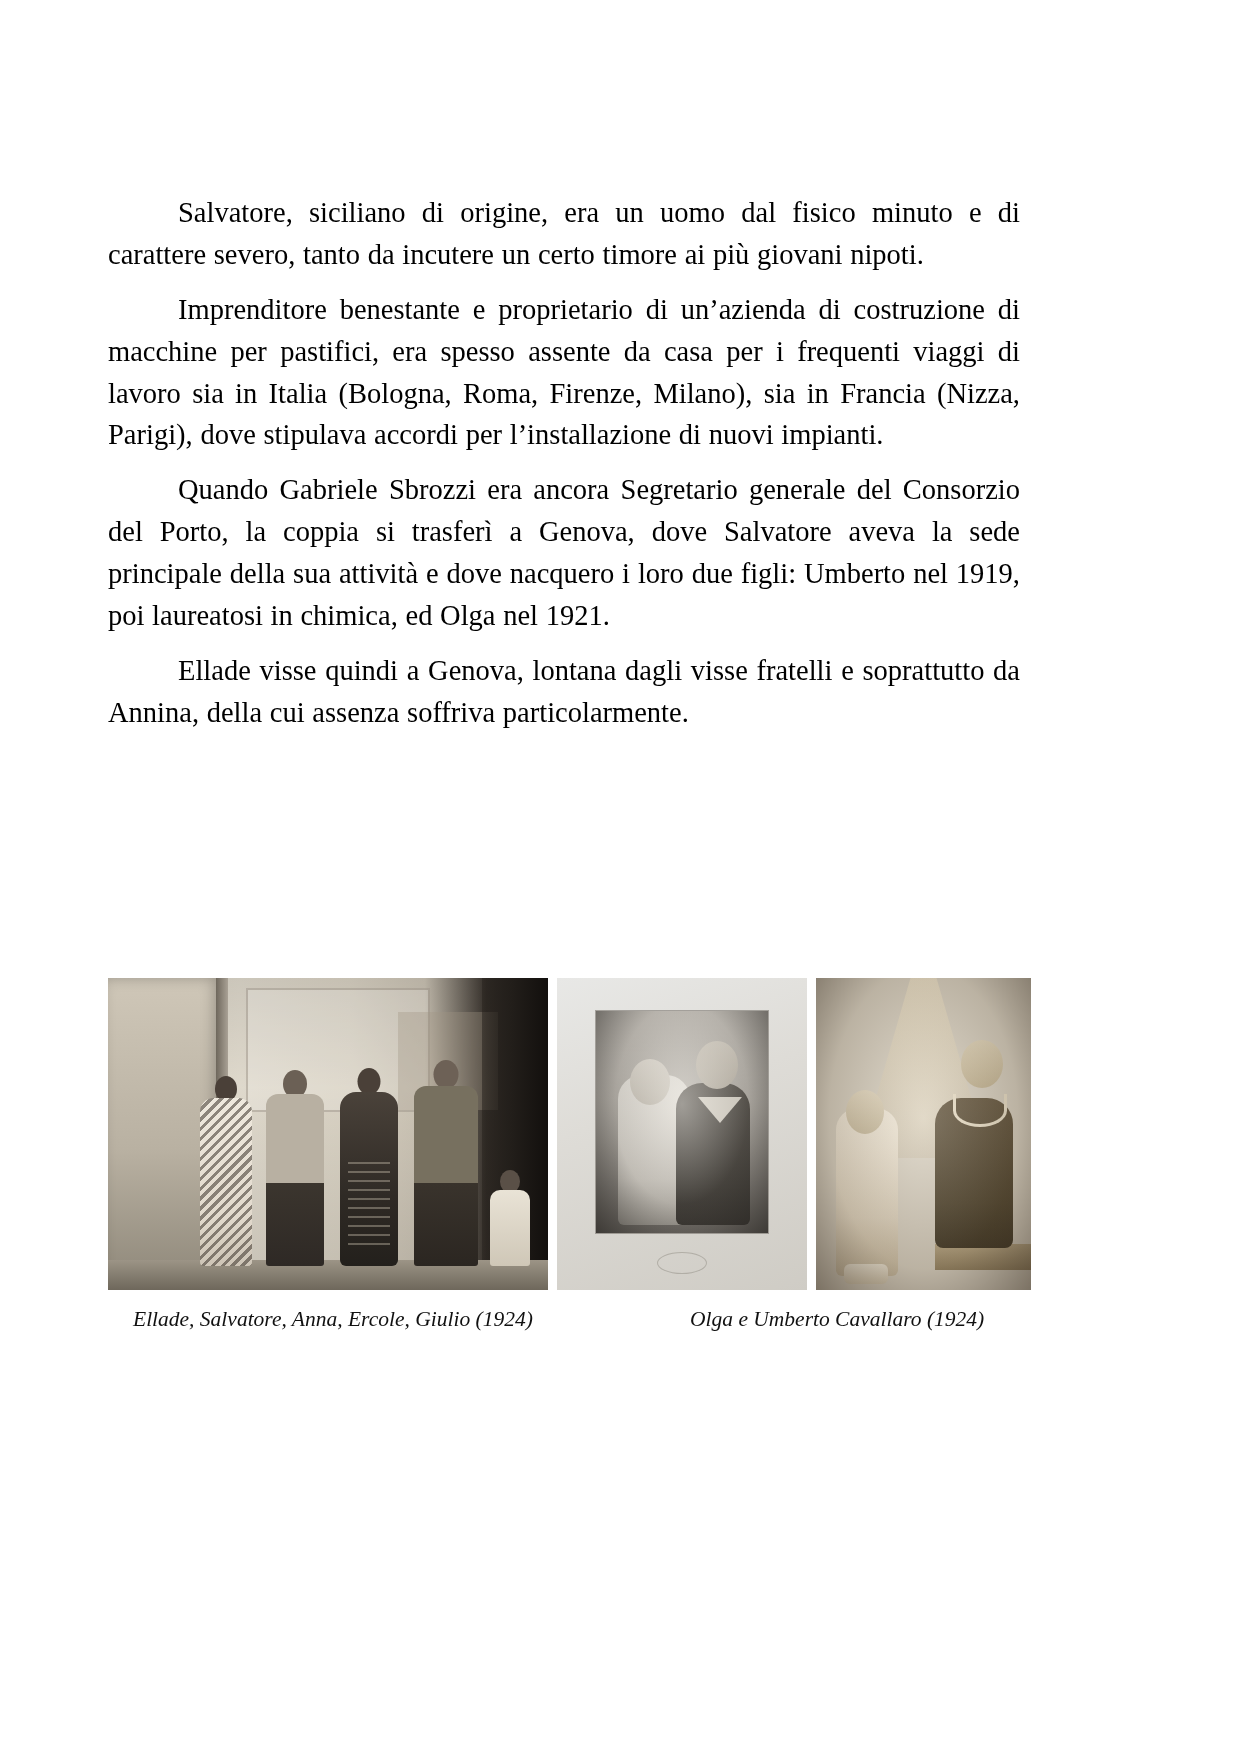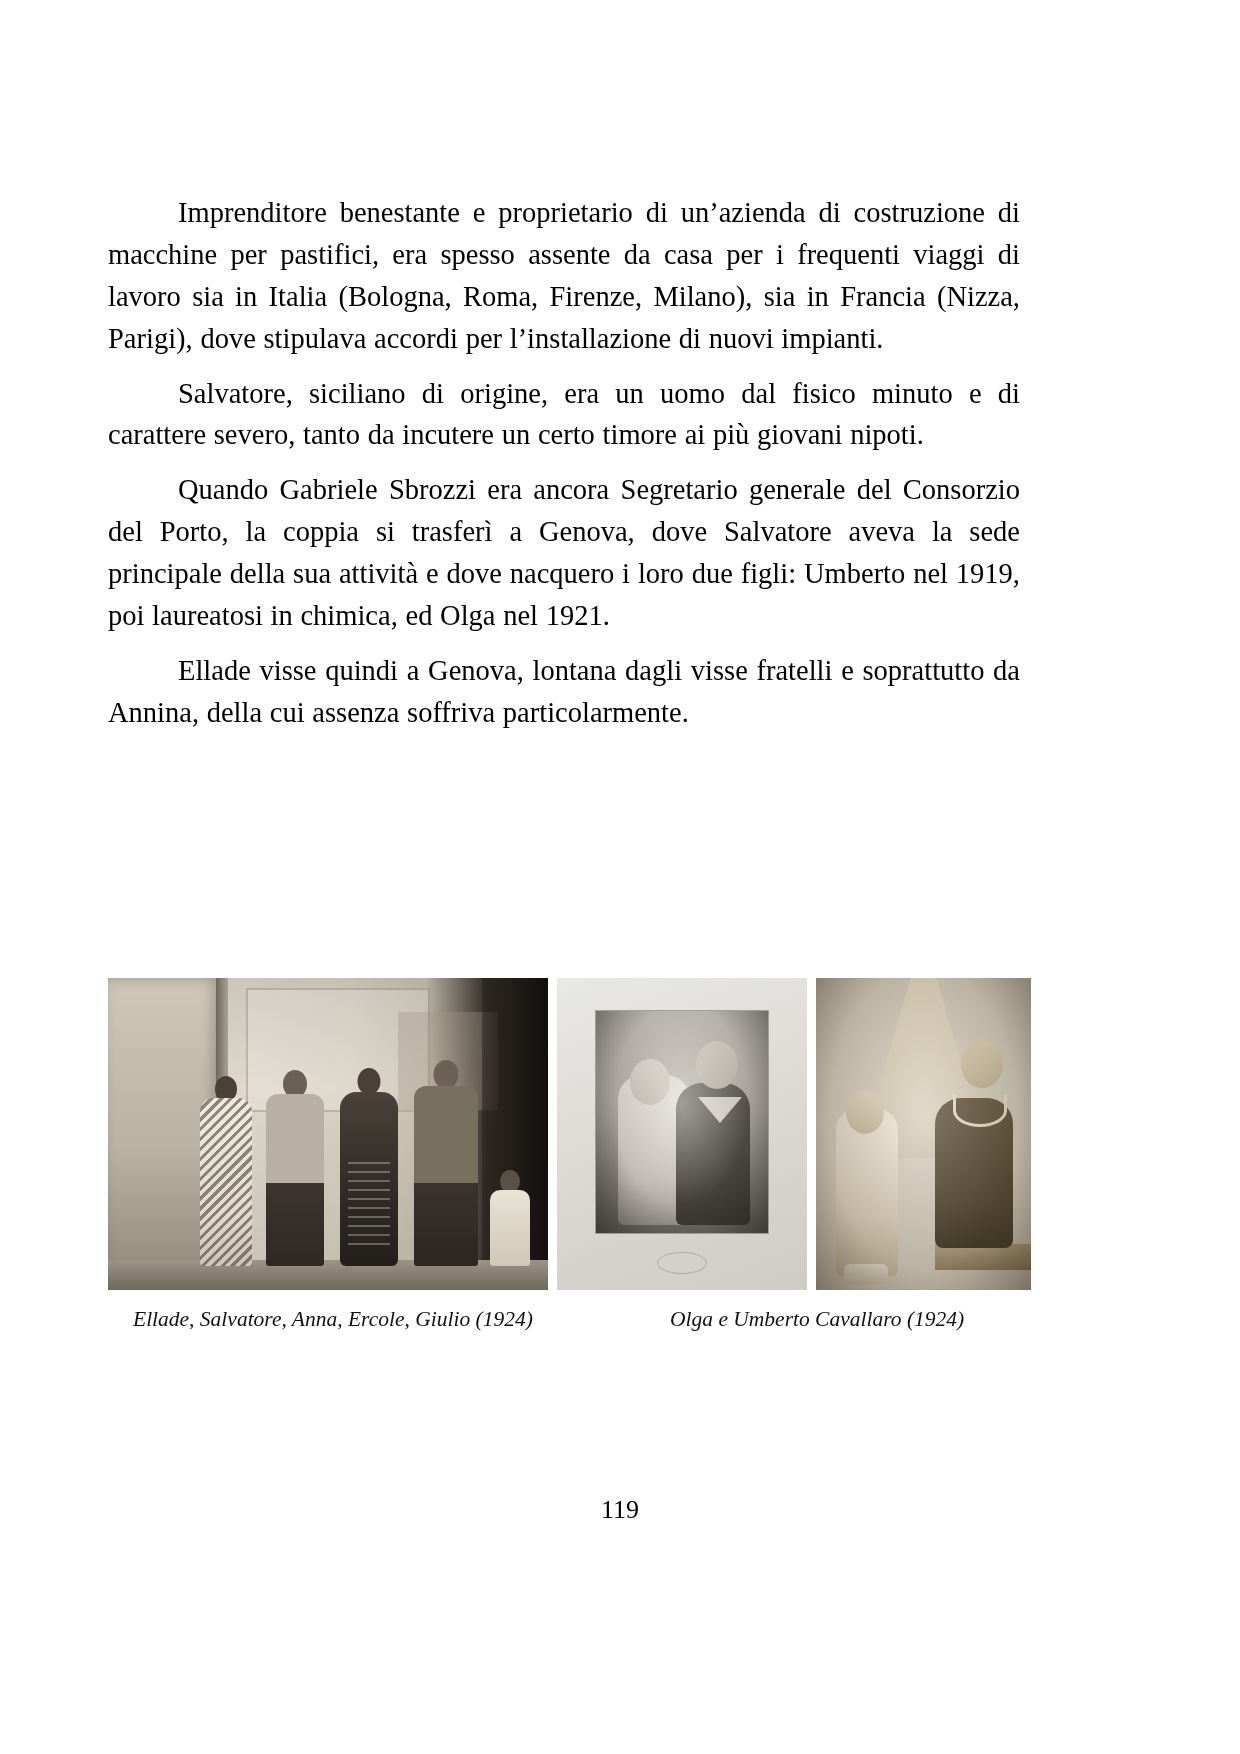--- a/index.html
+++ b/index.html
@@ -270,41 +270,41 @@
     height: 30px;
   }
   .caption {
     position: absolute;
     font-style: italic;
     font-size: 21.5px;
     white-space: nowrap;
     color: #111111;
   }
   .caption-left  { left: 25px;  top: 0; text-align: center; }
-  .caption-right { left: 562px; top: 0; }
+  .caption-right { left: 582px; top: 0; }
 
   .page-number {
     position: absolute;
     left: 0; right: 0;
     top: 1495px;
     text-align: center;
     font-size: 26px;
   }
 </style>
 </head>
 <body>
 
 <div class="page">
 
   <div class="content">
 
 
     <div class="body-block">
+      <p class="para">Salvatore, siciliano di origine, era un uomo dal fisico minuto e di carattere severo, tanto da incutere un certo timore ai più giovani nipoti.</p>
       <p class="para">Imprenditore benestante e proprietario di un’azienda di costruzione di macchine per pastifici, era spesso assente da casa per i frequenti viaggi di lavoro sia in Italia (Bologna, Roma, Firenze, Milano), sia in Francia (Nizza, Parigi), dove stipulava accordi per l’installazione di nuovi impianti.</p>
-      <p class="para">Salvatore, siciliano di origine, era un uomo dal fisico minuto e di carattere severo, tanto da incutere un certo timore ai più giovani nipoti.</p>
       <p class="para">Quando Gabriele Sbrozzi era ancora Segretario generale del Consorzio del Porto, la coppia si trasferì a Genova, dove Salvatore aveva la sede principale della sua attività e dove nacquero i loro due figli: Umberto nel 1919, poi laureatosi in chimica, ed Olga nel 1921.</p>
       <p class="para">Ellade visse quindi a Genova, lontana dagli visse fratelli e soprattutto da Annina, della cui assenza soffriva particolarmente.</p>
     </div>
 
   </div>
 
   <div class="photo-strip">
 
     <div class="photo photo-1">
       <div class="p1-bg"></div>
@@ -365,15 +365,14 @@
       <div class="p3-vign"></div>
     </div>
 
   </div>
 
   <div class="captions">
     <div class="caption caption-left">Ellade, Salvatore, Anna, Ercole, Giulio (1924)</div>
     <div class="caption caption-right">Olga e Umberto Cavallaro (1924)</div>
   </div>
 
-  <div class="page-number">119</div>
 
 </div>
 
 </body></html>

